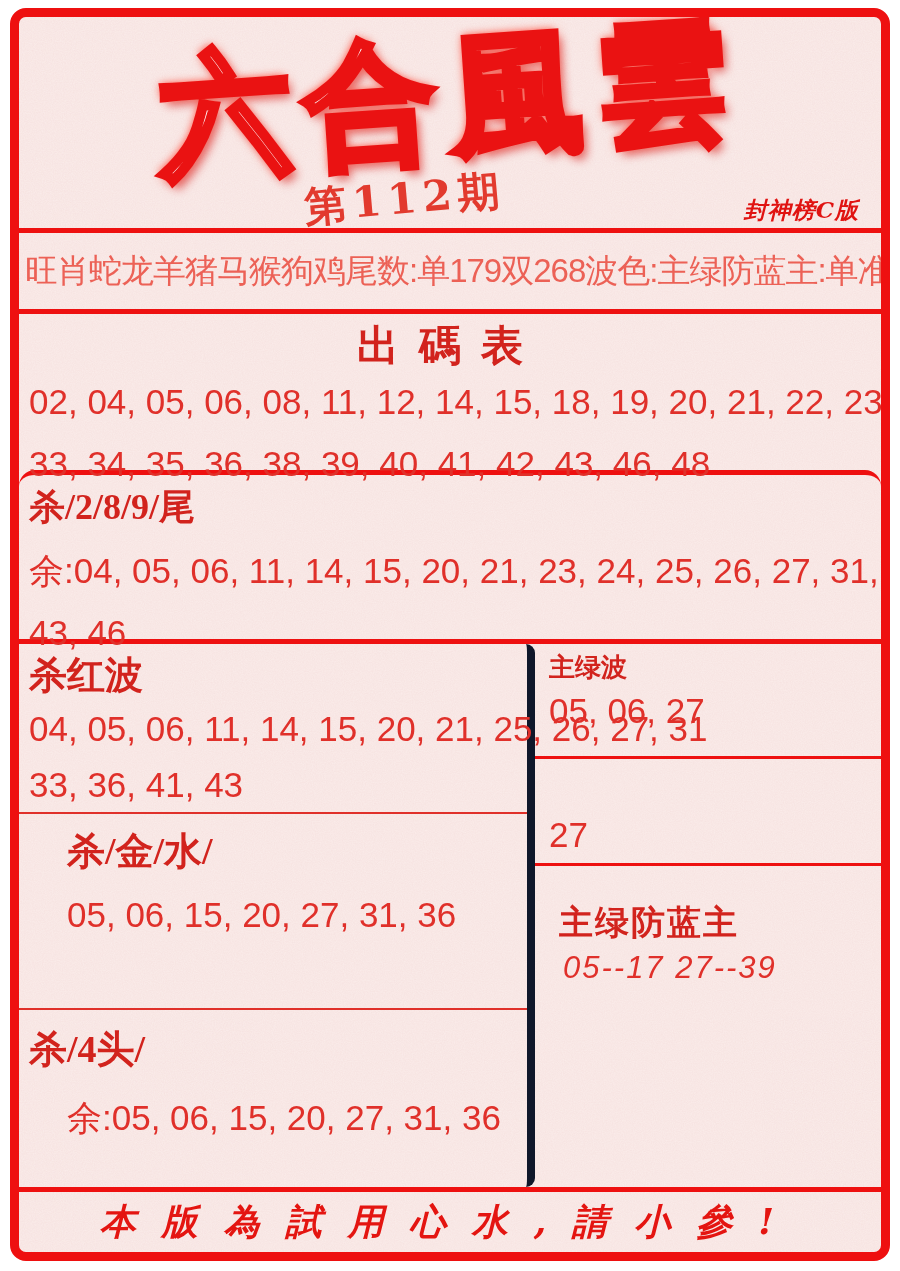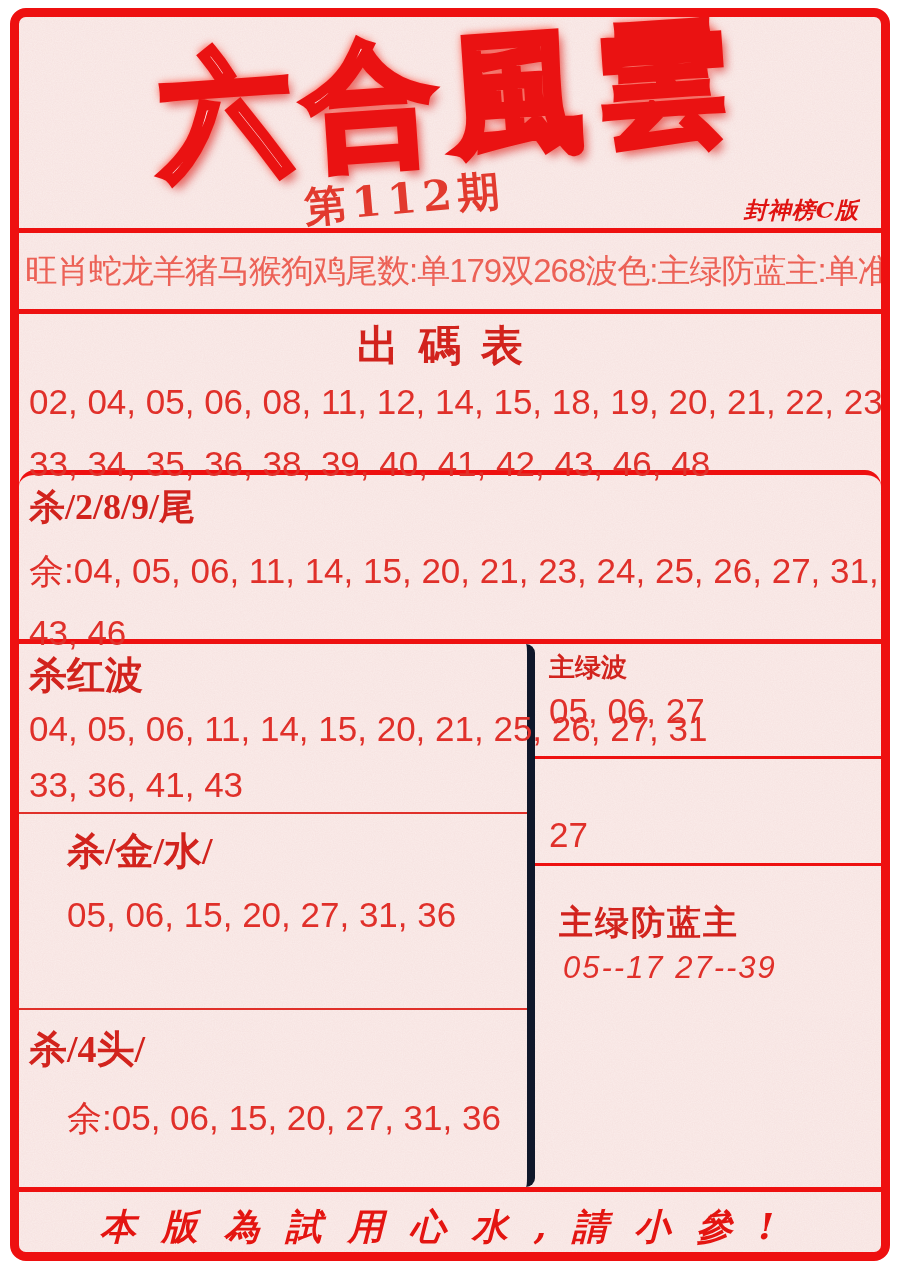--- a/index.html
+++ b/index.html
@@ -87,21 +87,21 @@
   .blk-single{height:104px;}
   .blk-single .line1{padding:56px 7px 0 14px;}
 
   .blk-special{height:327px;}
   .blk-special .sec-title{font-size:34px;margin:34px 0 0 24px;letter-spacing:2px;}
   .blk-special .line1{margin-top:4px;padding-left:28px;font-style:italic;font-size:31px;letter-spacing:2px;}
 
   
   .footer-band{
     border-top:5px solid #ee1010;height:60px;
-    display:flex;align-items:flex-end;justify-content:center;
+    display:flex;align-items:center;justify-content:center;
     font-family:"DejaVu Serif",serif;font-weight:bold;font-style:italic;
     font-size:36px;letter-spacing:26px;color:#e41511;white-space:nowrap;
   }
 </style>
 </head>
 <body>
 
 <div class="sheet">
   <svg class="noise" xmlns="http://www.w3.org/2000/svg">
     <filter id="speckle">

